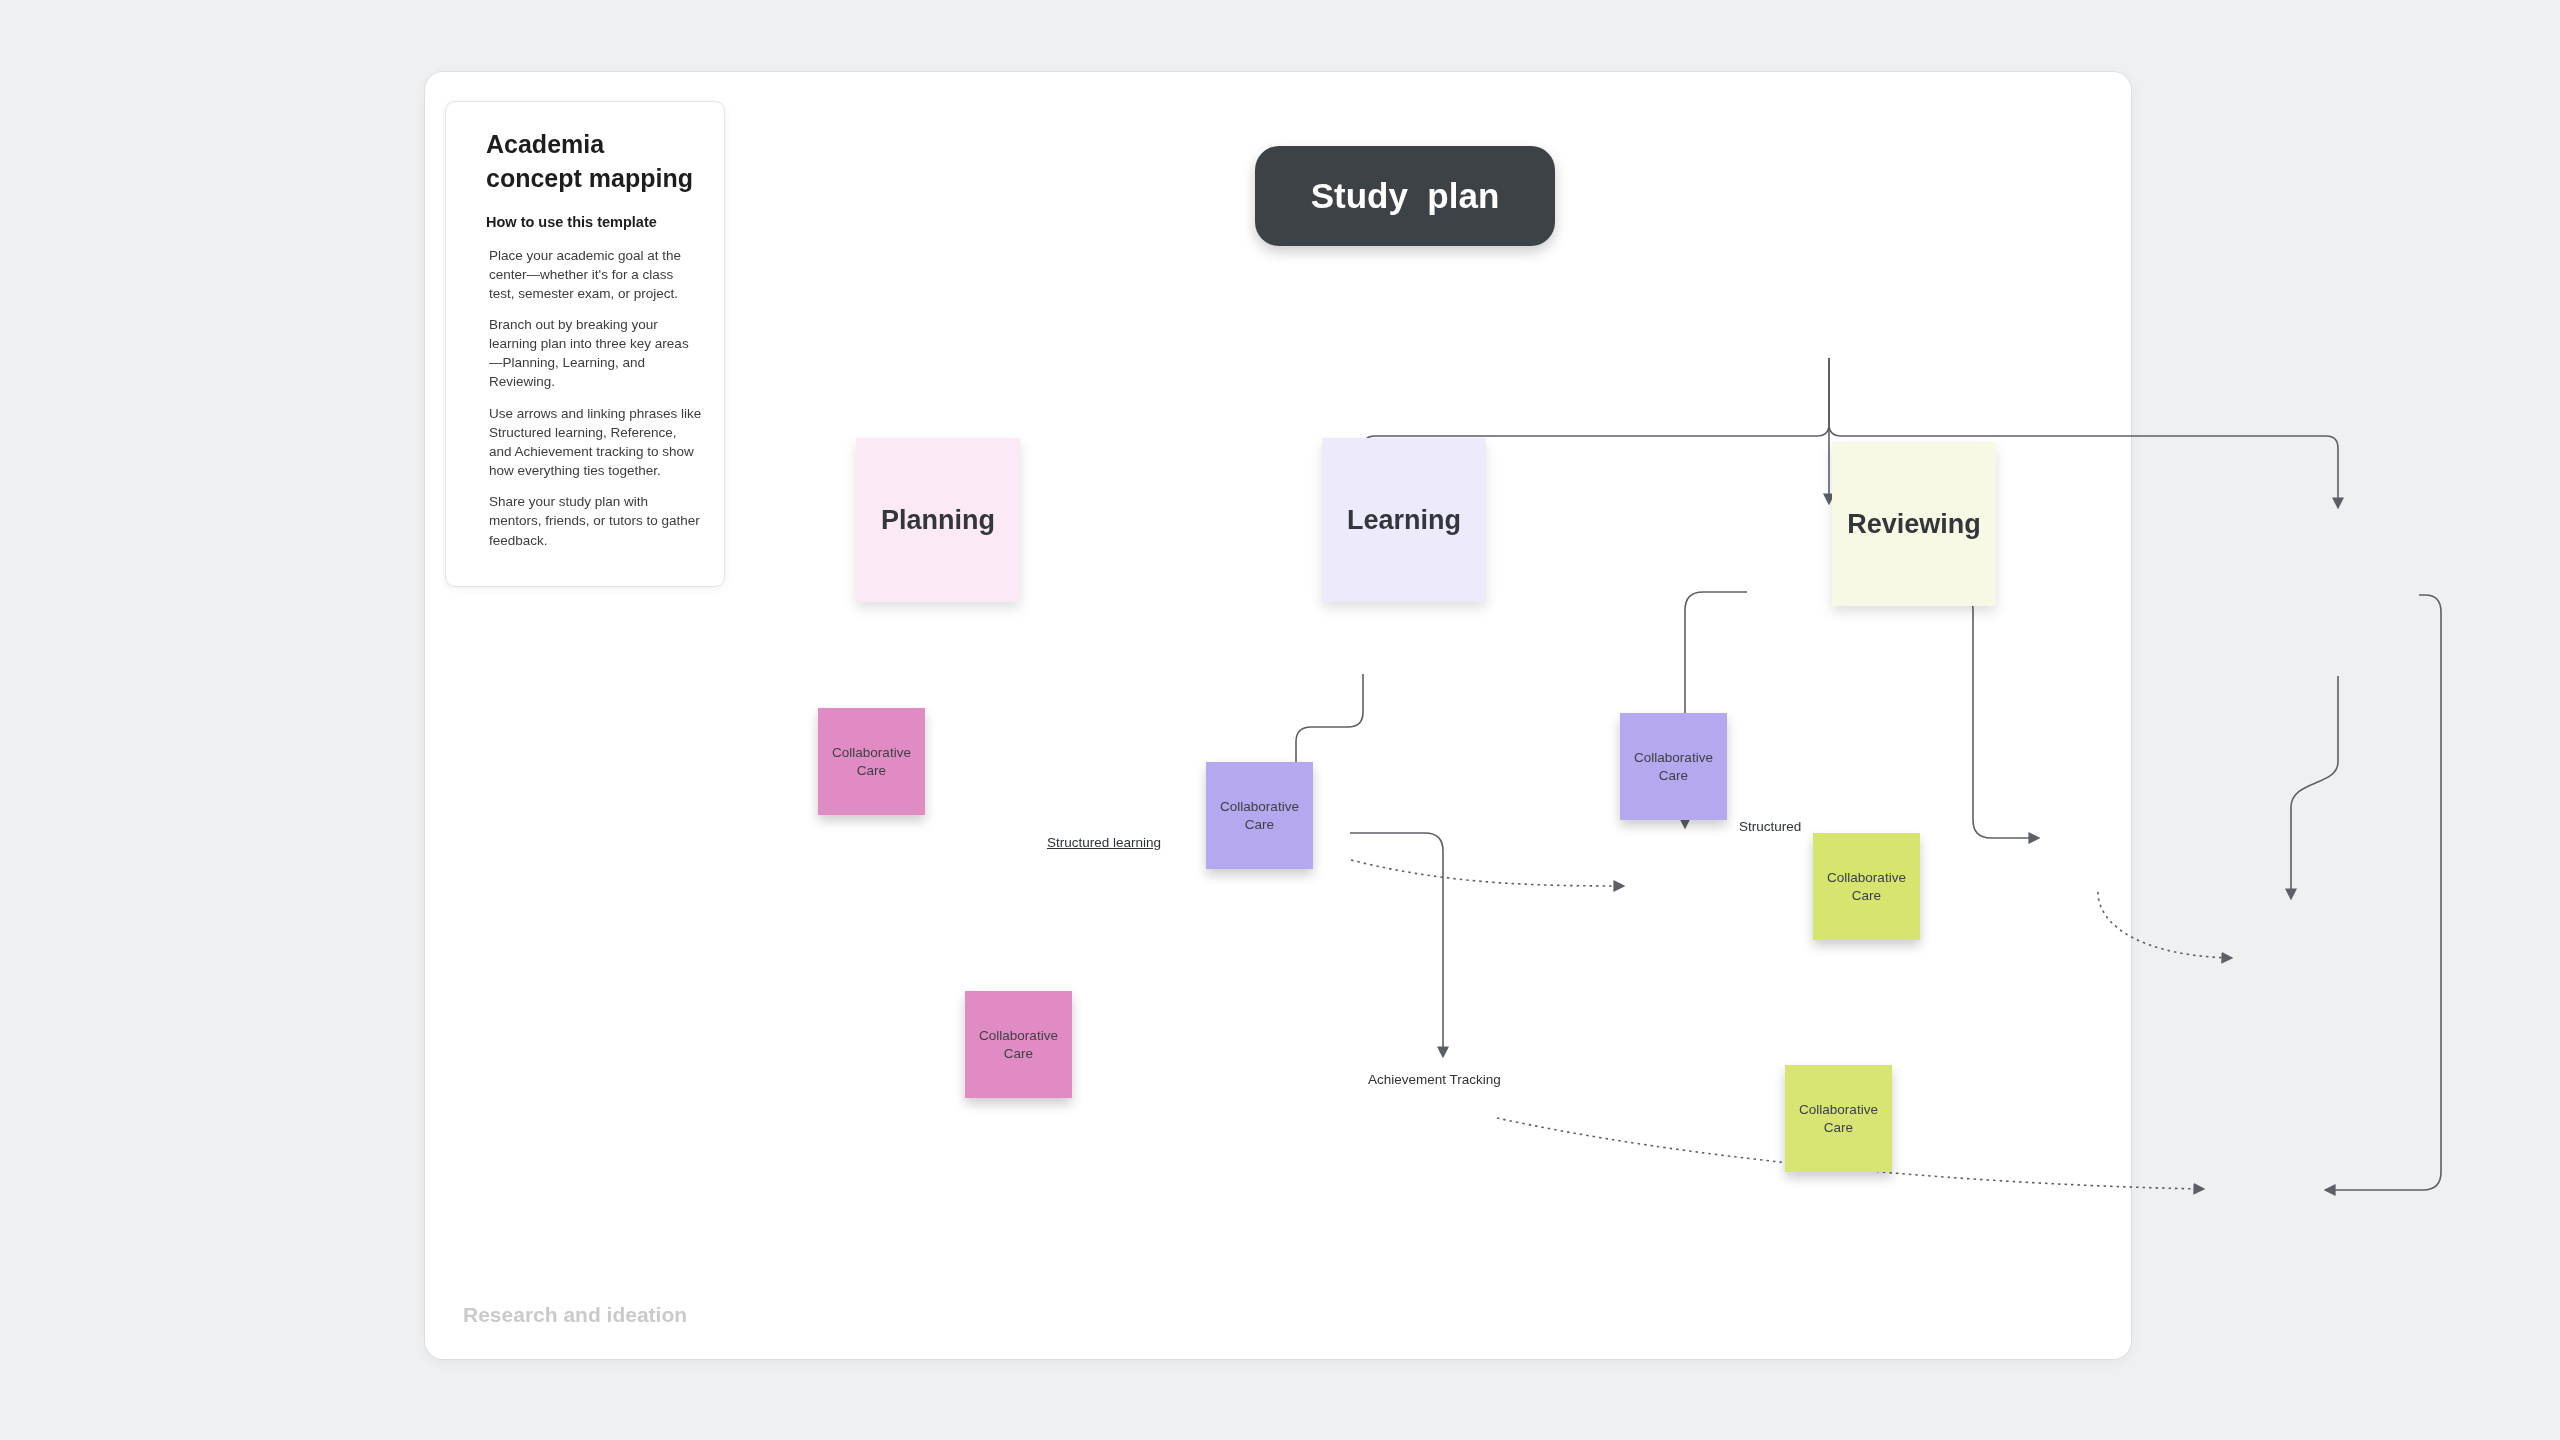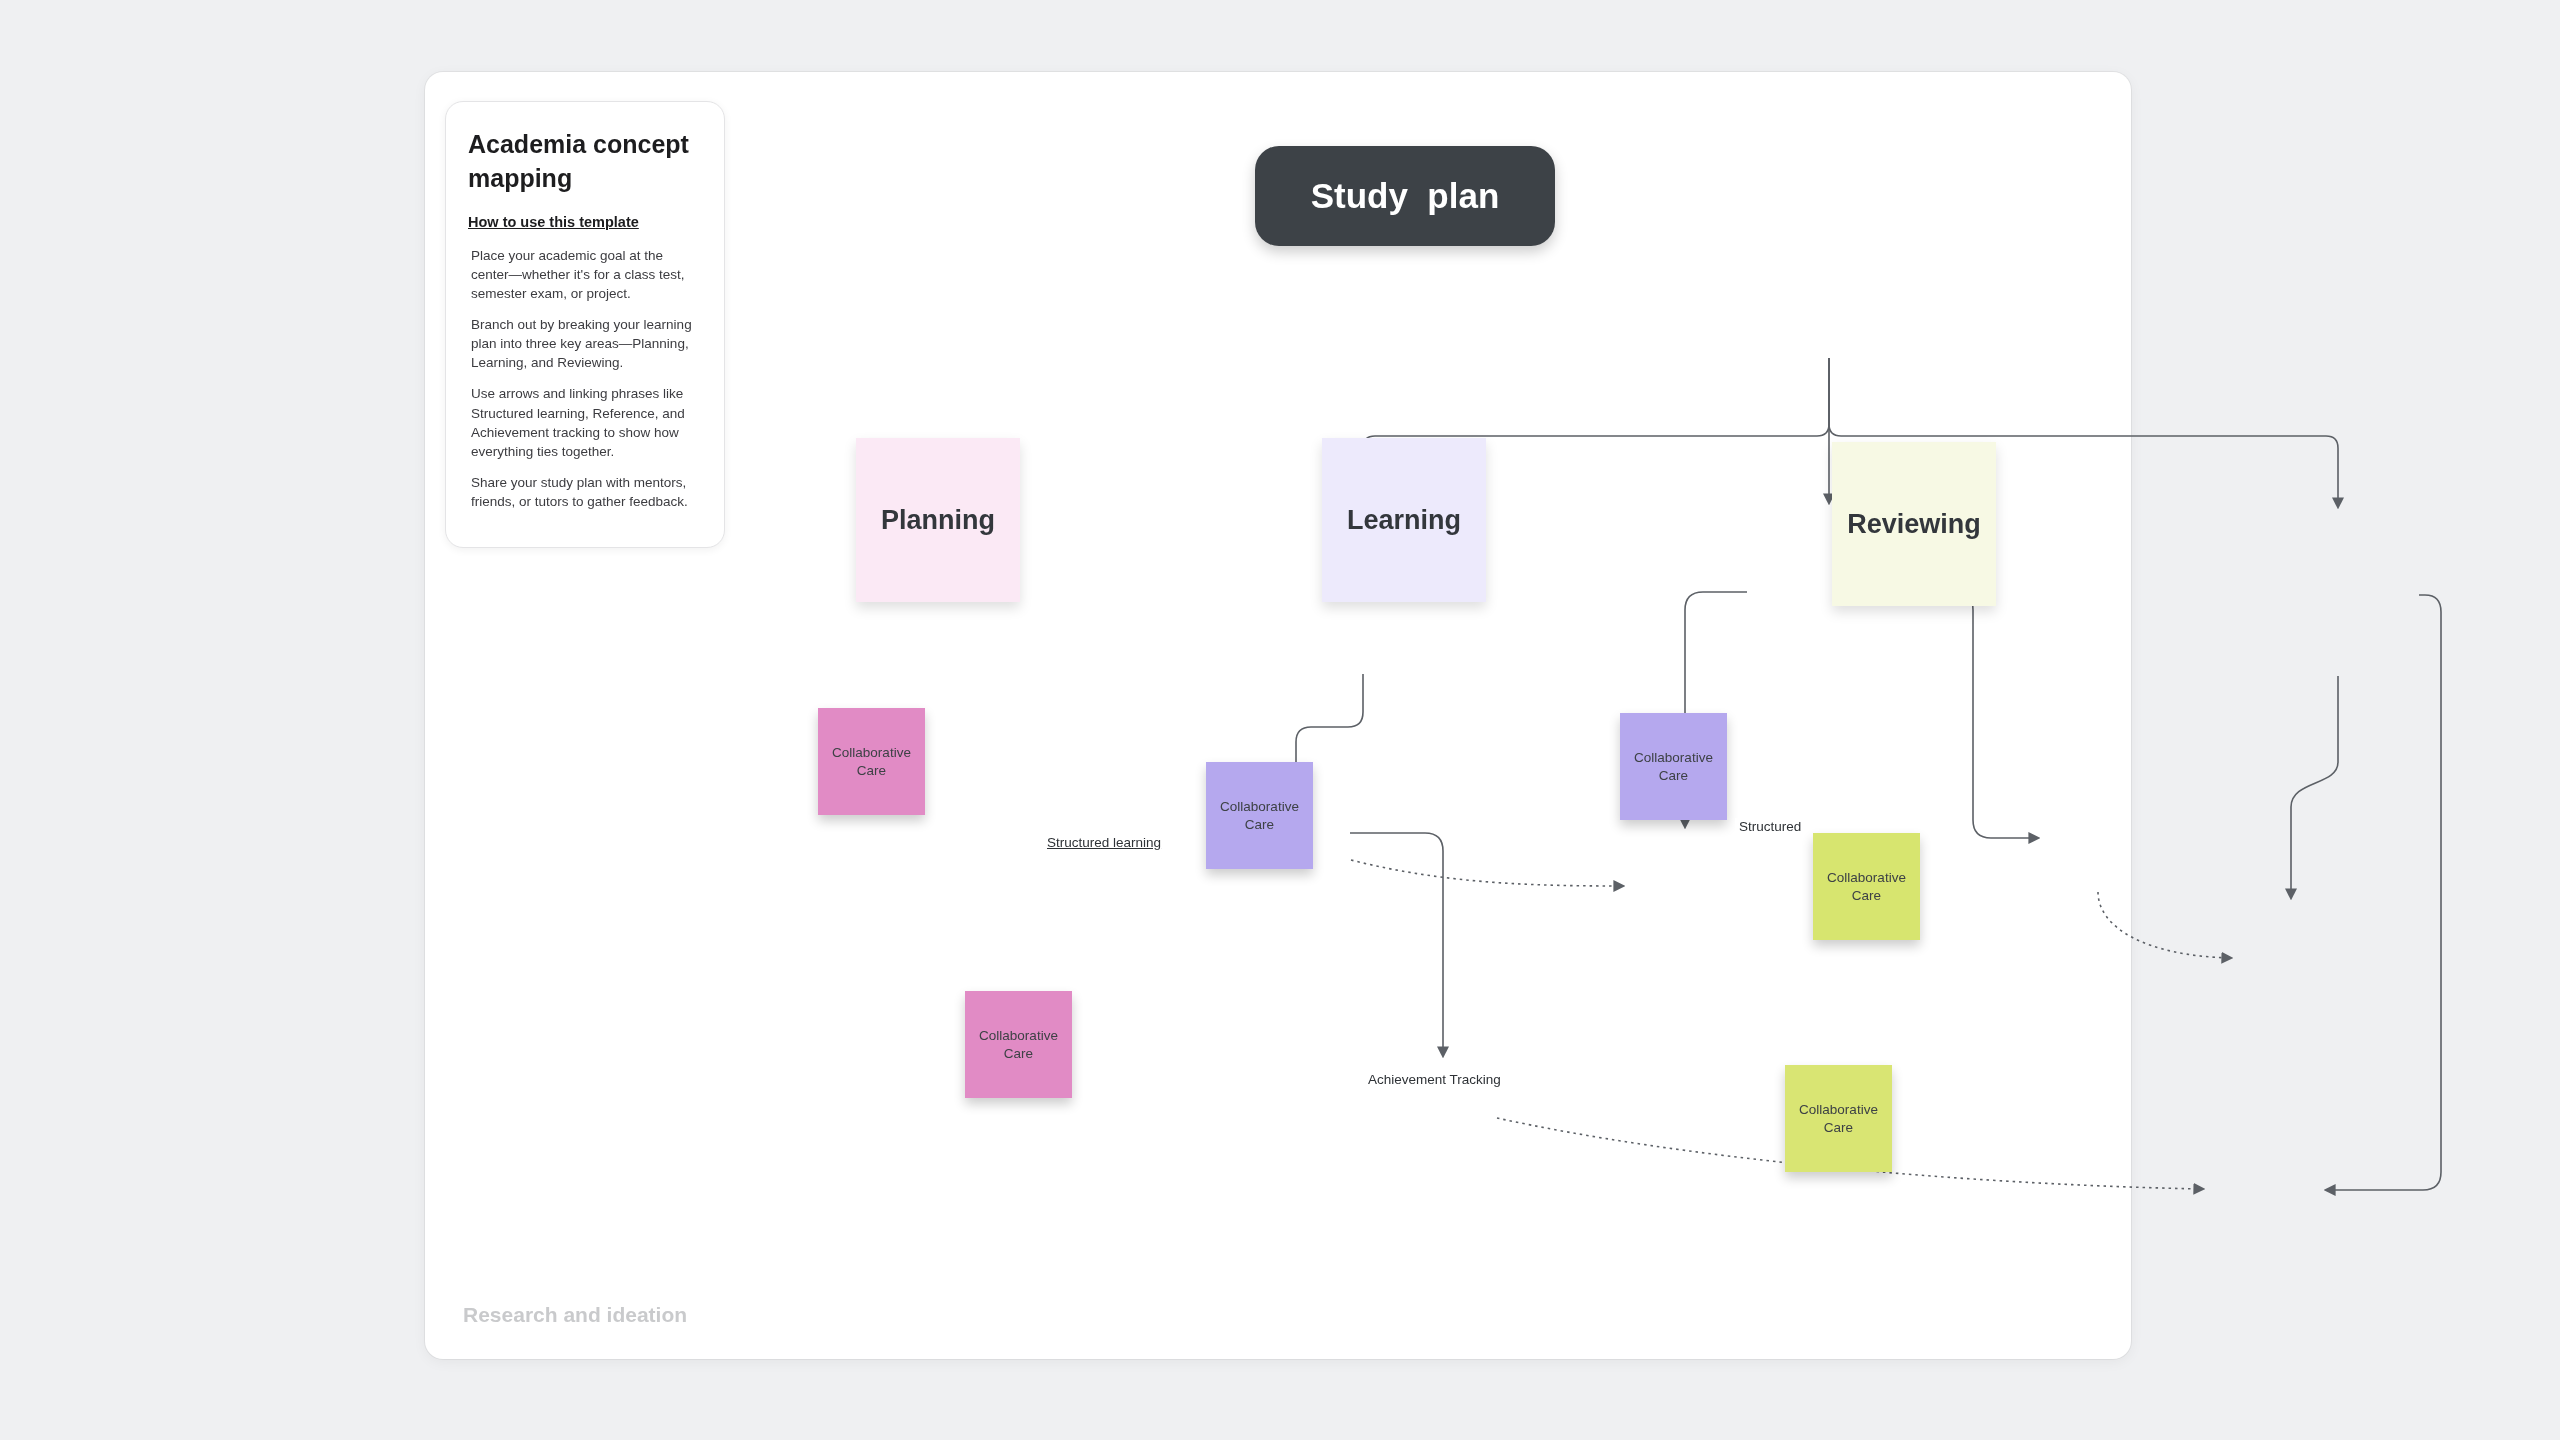--- a/index.html
+++ b/index.html
@@ -11,32 +11,32 @@
     overflow:hidden;
   }
   .canvas{
     position:absolute;left:425px;top:72px;width:1706px;height:1287px;
     background:#ffffff;border-radius:18px;
     box-shadow:0 0 0 1px rgba(0,0,0,0.05), 0 3px 14px rgba(0,0,0,0.05);
   }
   
   .info-panel{
     position:absolute;left:445px;top:101px;width:280px;
-    background:#ffffff;border:1px solid #e4e4e6;border-radius:18px;
+    background:#ffffff;border:1px solid #e4e4e6;border-radius:10px;
     box-shadow:0 2px 8px rgba(0,0,0,0.06);
-    padding:26px 22px 24px 22px;box-sizing:border-box;
+    padding:26px 22px 24px 40px;box-sizing:border-box;
   }
   .info-title{
     font-size:25px;font-weight:700;color:#1d1d1f;line-height:1.35;margin:0 0 18px 0;
   }
   .info-desc{
     font-size:13.5px;color:#3c3c40;line-height:1.42;margin:0 0 20px 0;
   }
   .info-howto{
-    font-size:14.5px;font-weight:700;color:#1d1d1f;text-decoration:underline;
+    font-size:14.5px;font-weight:700;color:#1d1d1f;
     margin:0 0 16px 0;
   }
   .info-step{
     font-size:13.5px;color:#3c3c40;line-height:1.42;margin:0 0 12px 0;padding-left:3px;
   }
   
   .root-node{
     position:absolute;left:1255px;top:146px;width:300px;height:100px;
     background:#3d4247;border-radius:24px;
     display:flex;align-items:center;justify-content:center;

